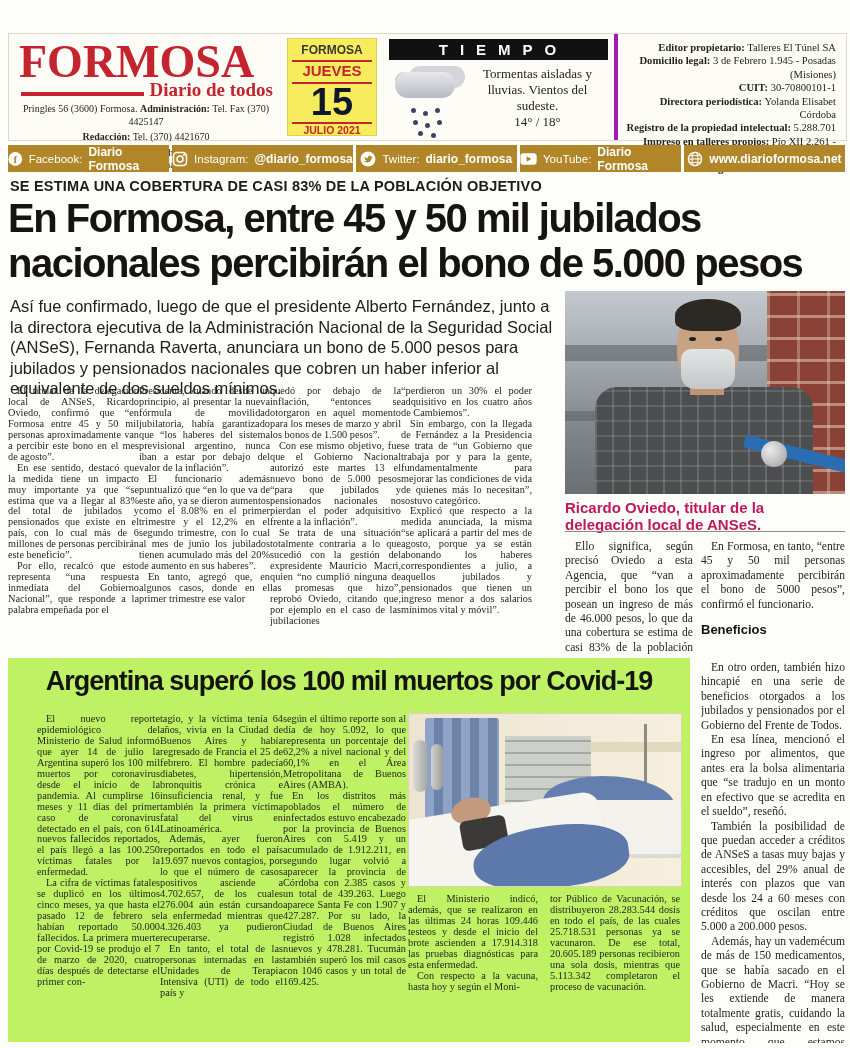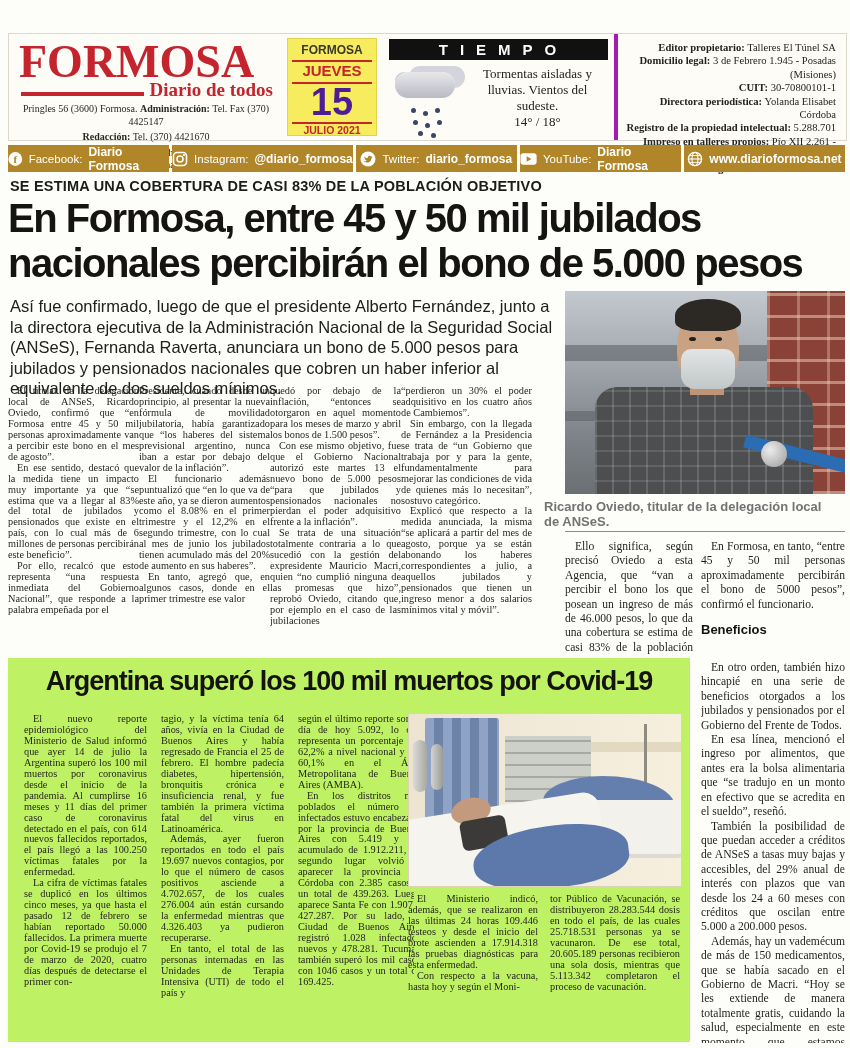--- a/index.html
+++ b/index.html
@@ -15,21 +15,21 @@
   .tag-row{display:flex;align-items:flex-end;margin-top:-4px;}
   .tag-rule{flex:1;height:4px;background:#c4242e;margin:0 6px 4px 2px;}
   .tagline{font-weight:bold;color:#c4242e;font-size:19px;line-height:20px;}
   .mast-contact{font-size:10px;line-height:12.5px;text-align:center;margin-top:3px;color:#2a2621;}
   .datebox{width:90px;margin:4px 6px;background:#f6ec5d;border:1px solid #e0d150;box-sizing:border-box;
            text-align:center;display:flex;flex-direction:column;justify-content:space-between;padding:4px 4px;}
   .db-city{font-family:"Liberation Sans",sans-serif;font-weight:bold;font-size:12px;color:#3b372e;
            border-bottom:2px solid #c4242e;padding-bottom:3px;}
   .db-day{font-family:"Liberation Sans",sans-serif;font-weight:bold;font-size:15px;color:#c4242e;
           border-bottom:2px solid #c4242e;padding-bottom:3px;}
-  .db-num{font-family:"Liberation Sans",sans-serif;font-weight:bold;font-size:38px;line-height:36px;color:#4c1d95;
+  .db-num{font-family:"Liberation Sans",sans-serif;font-weight:bold;font-size:38px;line-height:36px;color:#0f172a;
           border-bottom:2px solid #c4242e;padding-bottom:2px;}
   .db-month{font-family:"Liberation Sans",sans-serif;font-weight:bold;font-size:10.5px;color:#c4242e;}
   .weather{width:235px;padding:5px 6px 0 6px;box-sizing:border-box;border-right:4px solid #a21caf;}
   .weather-title{background:#111;color:#fff;font-family:"Liberation Sans",sans-serif;font-weight:bold;
                  font-size:15px;letter-spacing:12px;text-align:center;padding:2px 0 2px 10px;}
   .weather-body{display:flex;margin-top:4px;}
   .wicon{position:relative;width:78px;height:70px;flex:none;}
   .cloud{position:absolute;left:6px;top:8px;width:60px;height:26px;background:linear-gradient(#e8e8ec,#b9bac2);
          border-radius:14px;box-shadow:12px -8px 0 -2px #d4d5dc, -4px -4px 0 -4px #c8c9d1;}
   .rain{position:absolute;left:22px;top:44px;width:5px;height:5px;border-radius:50%;background:#3c4664;
@@ -65,39 +65,39 @@
                              repeating-linear-gradient(0deg,rgba(225,225,232,.14) 0 2px,transparent 2px 15px);}
   .p1-neck{position:absolute;left:125px;top:88px;width:34px;height:16px;background:#c09577;}
   .p1-head{position:absolute;left:112px;top:16px;width:62px;height:80px;border-radius:48% 48% 42% 42%;background:#c9a183;}
   .p1-hair{position:absolute;left:110px;top:8px;width:66px;height:32px;border-radius:50% 50% 30% 30%;background:#2c2823;}
   .p1-eye{position:absolute;width:7px;height:4px;border-radius:50%;background:#241f1b;top:46px;}
   .p1-mask{position:absolute;left:116px;top:58px;width:54px;height:40px;border-radius:10px 10px 14px 14px;
            background:linear-gradient(#e2e5e5,#c2c7c8);}
   .p1-mic-rod{position:absolute;right:-18px;top:158px;width:120px;height:13px;background:#2a6db3;transform:rotate(14deg);}
   .p1-mic-head{position:absolute;left:196px;top:150px;width:26px;height:26px;border-radius:50%;
                background:radial-gradient(circle at 35% 35%,#ececec,#9b9b9b);}
-  .caption1{position:absolute;left:544px;top:499px;width:280px;font-family:"Liberation Sans",sans-serif;
-            font-weight:bold;font-size:13px;color:#737373;}
+  .caption1{position:absolute;left:565px;top:499px;width:280px;font-family:"Liberation Sans",sans-serif;
+            font-weight:bold;font-size:15px;color:#be185d;}
   .caprule{position:absolute;left:565px;top:531px;width:280px;height:1px;background:#8f8b80;}
 
   .bodycols{position:absolute;left:8px;top:386px;width:553px;height:271px;display:flex;overflow:hidden;}
   .bcol{width:131px;flex:none;overflow:hidden;}
   .bodytext p{margin:0;font-size:10.3px;line-height:10.95px;text-align:justify;text-indent:9px;color:#201f1c;}
   .cont p:first-child{text-indent:0;}
 
   .rail5{position:absolute;left:565px;top:540px;width:128px;height:114px;overflow:hidden;}
   .rail6{position:absolute;left:701px;top:540px;width:144px;height:503px;overflow:hidden;}
   .railtext p{margin:0;font-size:11.6px;line-height:14.4px;text-align:justify;text-indent:10px;color:#201f1c;}
   .bene-head{font-family:"Liberation Sans",sans-serif;font-weight:bold;font-size:13px;margin:10px 0 24px 0;color:#14130f;}
 
   
   .covid{position:absolute;left:8px;top:658px;width:682px;height:384px;background:#bef264;}
   .covid h2{position:absolute;left:0;top:8px;width:100%;margin:0;text-align:center;
             font-family:"Liberation Sans",sans-serif;font-weight:bold;font-size:27px;letter-spacing:-1px;color:#14130f;}
-  .ccols{position:absolute;left:16px;top:56px;width:390px;height:320px;display:flex;gap:14px;overflow:hidden;font-family:Liberation Serif, serif;}
+  .ccols{position:absolute;left:29px;top:56px;width:390px;height:320px;display:flex;gap:0;overflow:hidden;font-family:Liberation Serif, serif;}
   .ccol{width:123px;flex:none;overflow:hidden;}
   .cphoto{position:absolute;left:400px;top:55px;width:272px;height:172px;overflow:hidden;background:#f0e9d7;border:1px solid #ddd2b8;}
   .ccols2{position:absolute;left:400px;top:236px;width:272px;height:142px;display:flex;gap:12px;overflow:hidden;}
   .ccol2{width:130px;flex:none;overflow:hidden;}
 
   .icu-wall{position:absolute;left:0;top:0;width:100%;height:100%;
             background:linear-gradient(90deg,#ece4d0 0%,#f2ebd9 55%,#f6efdd 100%);}
   .icu-strip{position:absolute;right:0;top:28px;width:120px;height:10px;background:#e3d9c0;}
   .icu-curtain{position:absolute;left:16px;top:4px;width:74px;height:128px;border-radius:3px;
                background:repeating-linear-gradient(90deg,#8ea3c6 0 9px,#6d83a8 9px 18px);}

